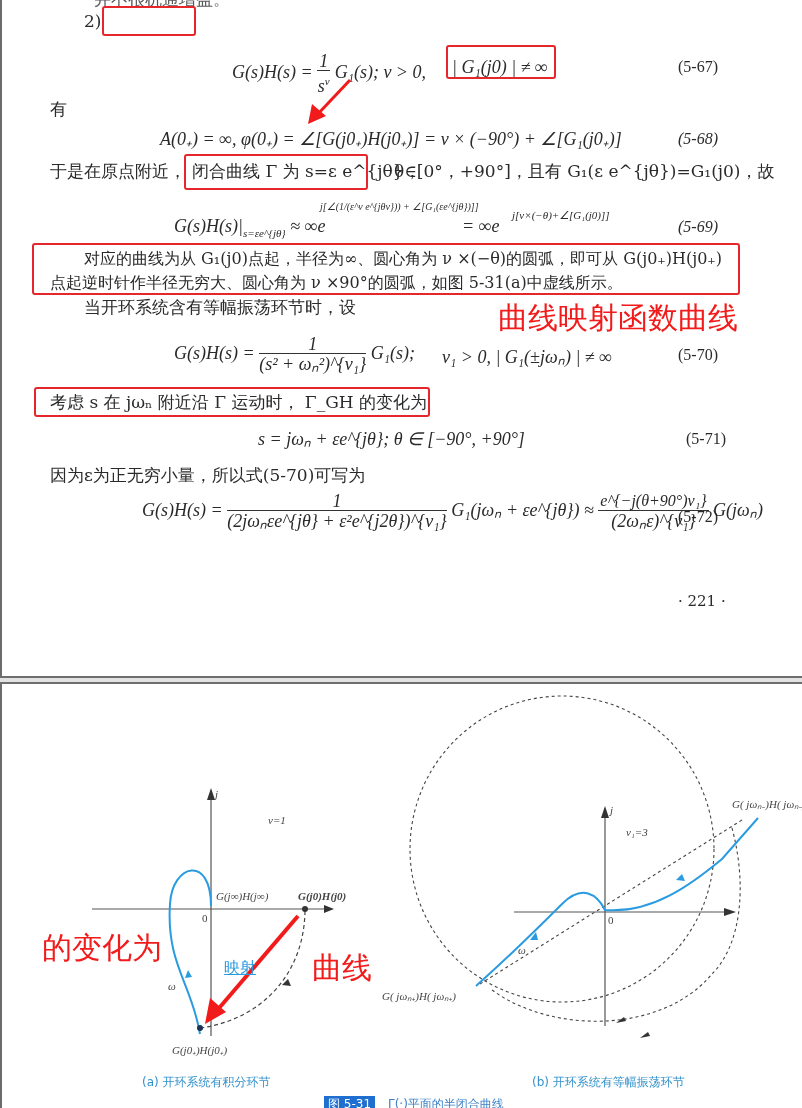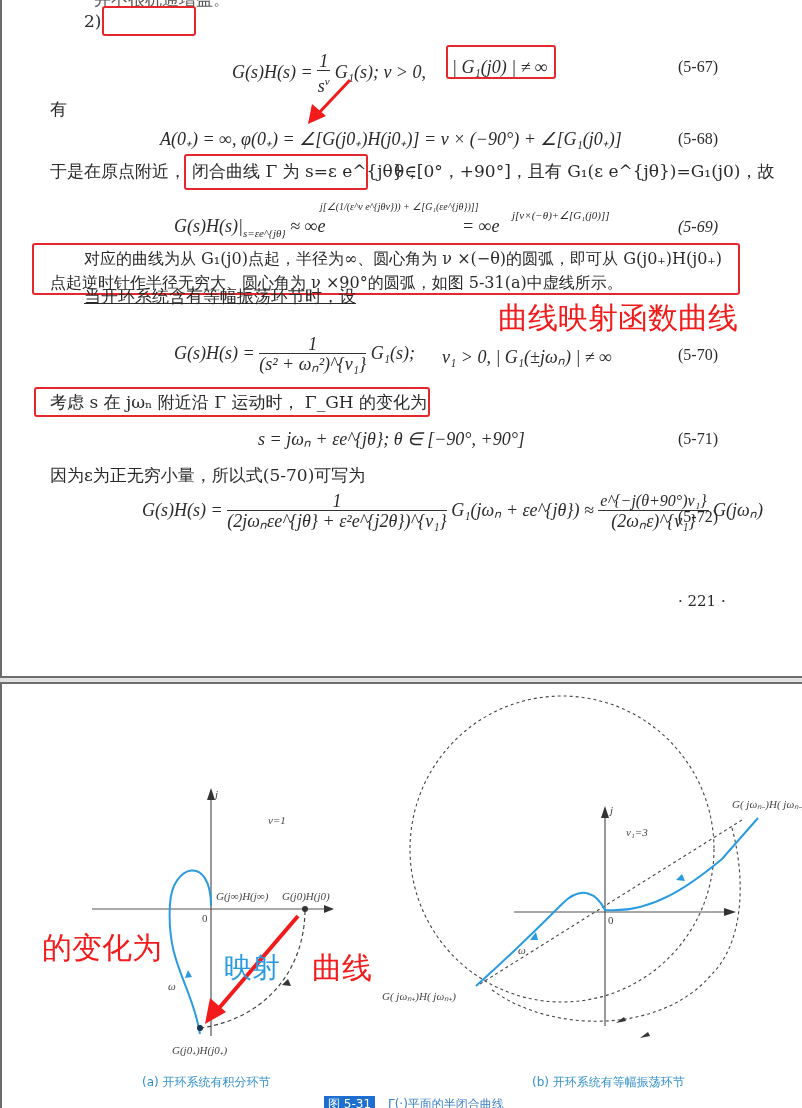--- a/index.html
+++ b/index.html
@@ -57,59 +57,59 @@
   <div class="eqno" style="top:58px;">(5-67)</div>
 
   <svg style="position:absolute; left:300px; top:76px;" width="60" height="50">
     <line x1="48" y1="4" x2="14" y2="40" stroke="#f21b1b" stroke-width="3"></line>
     <polygon points="6,48 10,28 24,40" fill="#f21b1b"></polygon>
   </svg>
 
   <div class="t" style="left:48px; top:98px;">有</div>
 
   <div class="t math i" style="left:158px; top:128px;">A(0₊) = ∞,  φ(0₊) = ∠[G(j0₊)H(j0₊)] = ν × (−90°) + ∠[G₁(j0₊)]</div>
-  <div class="eqno" style="top:130px;">(5-68)</div>
+  <div class="eqno" style="top:130px;font-style:italic;">(5-68)</div>
 
   <div class="t" style="left:48px; top:160px;">于是在原点附近，</div>
   <div class="t" style="left:190px; top:160px;">闭合曲线 Γ 为 s=ε e^{jθ}，</div>
   <div class="redbox" style="left:182px; top:154px; width:184px; height:36px;"></div>
   <div class="t" style="left:384px; top:160px;margin-left:8px;">θ∈[0°，+90°]，且有 G₁(ε e^{jθ})=G₁(j0)，故</div>
 
   <div class="t math i" style="left:172px; top:215px;">
     <span>G(s)H(s)|</span><sub>s=εe^{jθ}</sub>
     <span>≈ ∞e</span>
   </div>
   <div class="t i" style="left:318px; top:196px; font-size:10px; font-family:'Liberation Serif',serif;">j[∠(1/(ε^ν e^{jθν})) + ∠[G₁(εe^{jθ})]]</div>
   <div class="t math i" style="left:460px; top:215px;">= ∞e</div>
   <div class="t i" style="left:510px; top:204px; font-size:11px; font-family:'Liberation Serif',serif;text-align:center;">j[ν×(−θ)+∠[G₁(j0)]]</div>
   <div class="eqno" style="top:218px;font-style:italic;">(5-69)</div>
 
   <div class="redbox" style="left:30px; top:243px; width:708px; height:52px;"></div>
   <div class="t" style="left:82px; top:248px; font-size:16px;">对应的曲线为从 G₁(j0)点起，半径为∞、圆心角为 ν ×(−θ)的圆弧，即可从 G(j0₊)H(j0₊)</div>
   <div class="t" style="left:48px; top:272px; font-size:16px;">点起逆时针作半径无穷大、圆心角为 ν ×90°的圆弧，如图 5-31(a)中虚线所示。</div>
 
-  <div class="t" style="left:82px; top:285px;text-decoration:underline;">当开环系统含有等幅振荡环节时，设</div>
+  <div class="t" style="left:82px; top:296px;">当开环系统含有等幅振荡环节时，设</div>
   <div class="redtext" style="left:496px; top:298px; font-size:30px; line-height:40px;">曲线映射函数曲线</div>
 
   <div class="t math i" style="left:172px; top:335px; line-height:26px;">
     <span>G(s)H(s) =</span>
     <span class="frac">
       <span class="num">1</span>
       <span class="den">(s² + ωₙ²)^{ν₁}</span>
     </span>
     <span>G₁(s);</span>
   </div>
   <div class="t math i" style="left:440px; top:346px;">ν₁ &gt; 0,   | G₁(±jωₙ) | ≠ ∞</div>
   <div class="eqno" style="top:346px;">(5-70)</div>
 
   <div class="redbox" style="left:32px; top:387px; width:396px; height:30px;"></div>
   <div class="t" style="left:48px; top:391px;">考虑 s 在 jωₙ 附近沿 Γ 运动时， Γ_GH 的变化为</div>
 
   <div class="t math i" style="left:256px; top:428px;">s = jωₙ + εe^{jθ};        θ ∈ [−90°, +90°]</div>
-  <div class="eqno" style="top:430px;">(5-71)</div>
+  <div class="eqno" style="top:430px;margin-left:8px;">(5-71)</div>
 
   <div class="t" style="left:48px; top:464px;">因为ε为正无穷小量，所以式(5-70)可写为</div>
 
   <div class="t math i" style="left:140px; top:492px; line-height:26px;">
     <span>G(s)H(s) =</span>
     <span class="frac">
       <span class="num">1</span>
       <span class="den">(2jωₙεe^{jθ} + ε²e^{j2θ})^{ν₁}</span>
     </span>
     <span>G₁(jωₙ + εe^{jθ}) ≈</span>
@@ -143,27 +143,27 @@
     <circle cx="303" cy="225" r="3" fill="#333"></circle>
     <circle cx="198" cy="344" r="3" fill="#1a3350"></circle>
 
     <line x1="296" y1="232" x2="212" y2="330" stroke="#f21b1b" stroke-width="4"></line>
     <polygon points="203,340 208,314 224,328" fill="#f21b1b"></polygon>
   </svg>
   <div class="small i" style="left:213px; top:104px;">j</div>
   <div class="small i" style="left:266px; top:130px;">ν=1</div>
   <div class="small" style="left:200px; top:228px;">0</div>
   <div class="small i" style="left:214px; top:206px;">G(j∞)H(j∞)</div>
-  <div class="small i" style="left:280px; top:206px;">G(j0)H(j0)</div>
+  <div class="small i" style="left:296px; top:206px;font-weight:bold;">G(j0)H(j0)</div>
   <div class="small i" style="left:170px; top:358px;">G(j0₊)H(j0₊)</div>
   <div class="small i" style="left:166px; top:296px;">ω</div>
   <div class="cap" style="left:140px; top:390px;">(a) 开环系统有积分环节</div>
 
   <div class="redtext" style="left:40px; top:244px; font-size:30px; line-height:40px;">的变化为</div>
-  <div class="bluetext" style="left:222px; top:270px; font-size:28px; line-height:28px;">映射</div>
+  <div class="bluetext" style="left:222px; top:270px; font-size:16px; line-height:28px;text-decoration:underline;">映射</div>
   <div class="redtext" style="left:310px; top:264px; font-size:30px; line-height:40px;">曲线</div>
 
   <svg style="position:absolute; left:400px; top:0;" width="402" height="400">
 
     <ellipse cx="160" cy="165" rx="152" ry="153" fill="none" stroke="#444" stroke-width="1.1" stroke-dasharray="3,3"></ellipse>
     <path d="M90,306 C150,350 260,350 310,290" fill="none" stroke="#444" stroke-width="1.1" stroke-dasharray="3,3"></path>
     <path d="M330,144 C345,200 340,260 310,290" fill="none" stroke="#444" stroke-width="1.1" stroke-dasharray="3,3"></path>
 
     <line x1="112" y1="228" x2="330" y2="228" stroke="#555" stroke-width="1.2"></line>
     <polygon points="334,228 322,224 322,232" fill="#333"></polygon>

